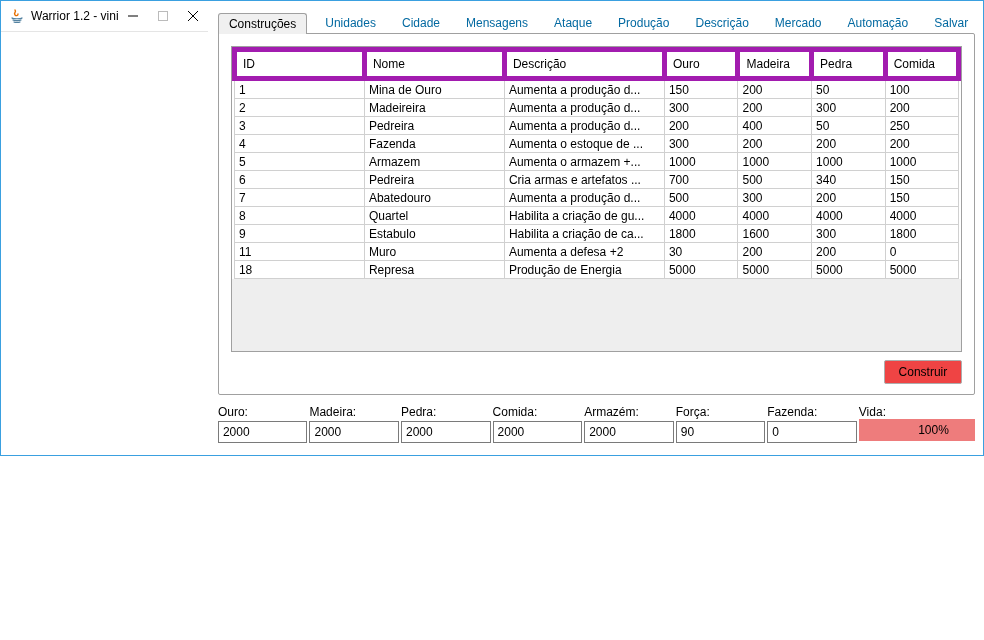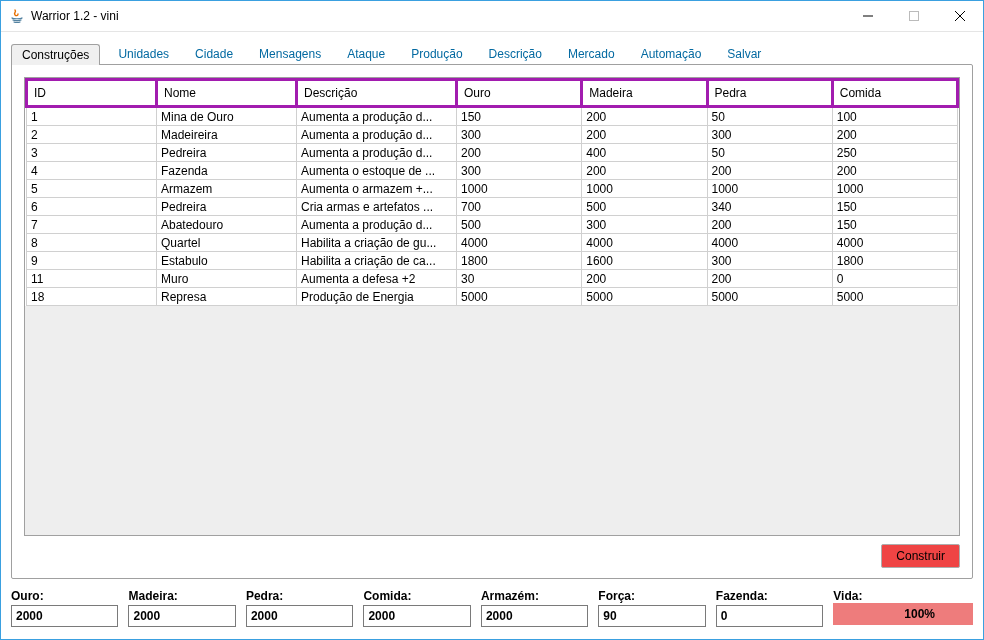--- a/index.html
+++ b/index.html
@@ -4,24 +4,24 @@
 <style>
   html, body {
     margin: 0; padding: 0;
     font-family: "Segoe UI", Tahoma, sans-serif;
     font-size: 12px;
     color: #000;
     background: #fff;
     height: 100%;
   }
   .window {
-    width: 984px; height: 640px;
+    width: 984px; height: 456px;
     border: 1px solid #3aa0e0;
     box-sizing: border-box;
-    display: flex; flex-direction: column;
+    display: flex; flex-direction: row;
     background: #fff;
   }
   .titlebar {
     height: 30px;
     display: flex; align-items: center;
     padding: 0 0 0 8px;
     border-bottom: 1px solid #e5e5e5;
   }
   .titlebar .java-icon { width: 16px; height: 16px; margin-right: 6px; }
   .titlebar .title { flex: 0 0 auto; }
@@ -81,21 +81,21 @@
   table {
     width: 100%;
     border-collapse: collapse;
     background: #fff;
     table-layout: fixed;
   }
   thead th {
     text-align: left;
     font-weight: normal;
     background: #fff;
-    border: 3px solid #a21caf;
+    border: 5px solid #a21caf;
     padding: 3px 6px;
     height: 18px;
   }
   tbody td {
     border: 1px solid #d0d0d0;
     padding: 1px 4px;
     height: 15px;
     white-space: nowrap; overflow: hidden; text-overflow: ellipsis;
     background: #fff;
   }
@@ -106,23 +106,22 @@
   }
   .btn {
     border: 1px solid #adadad;
     background: #ef4444;
     padding: 4px 14px;
     border-radius: 2px;
   }
 
   
   .status {
-    display: flex; gap: 10px;
+    display: flex; gap: 2px;
     margin-top: 10px;
-    font-weight: bold;
   }
   .stat {
     flex: 1; display: flex; flex-direction: column;
   }
   .stat label { margin-bottom: 2px; }
   .stat input {
     border: 1px solid #7a7a7a;
     padding: 3px 4px;
     font: inherit;
     width: 100%;

